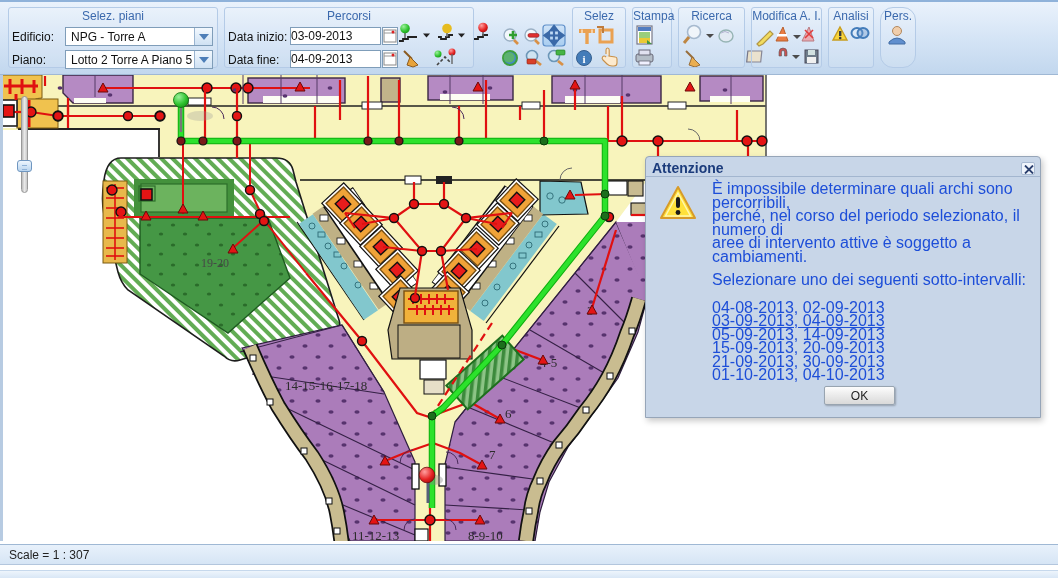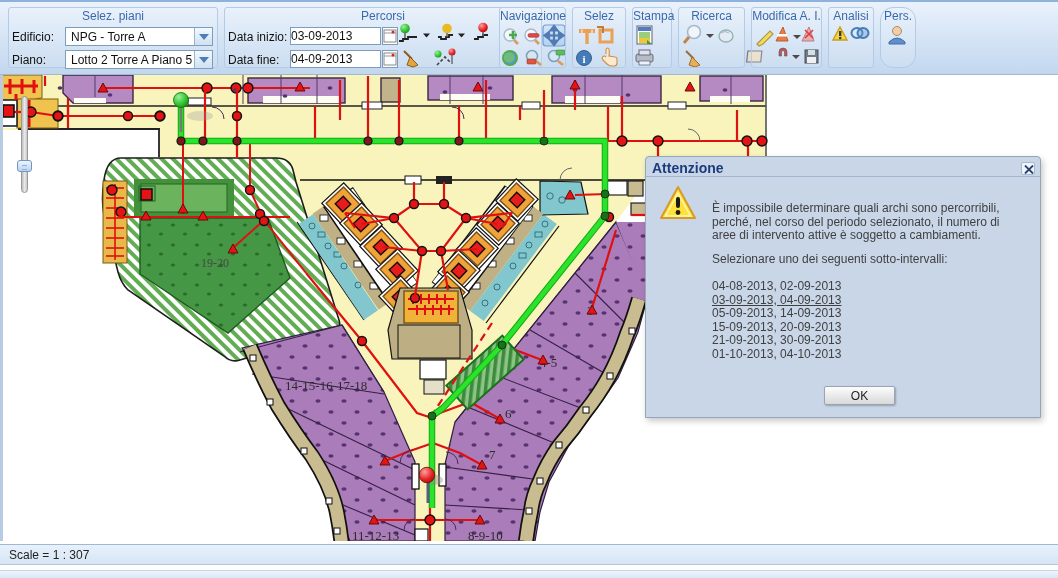--- a/index.html
+++ b/index.html
@@ -41,22 +41,22 @@
 #dlg { position:absolute; left:645px; top:156px; width:396px; height:262px;
   background:#c8d6e8; border:1.5px solid #96a5b8; border-radius:4px 4px 0 0;
   box-shadow:2px 3px 6px rgba(0,0,0,0.22); }
 #dlg .title { position:absolute; left:0; top:0; right:0; height:20px;
   border-bottom:1px solid #a3b6cf; }
 #dlg .title .t { position:absolute; left:6px; top:3px; font-size:14px; font-weight:bold; color:#1c3c7c; }
 #dlg .close { position:absolute; right:5px; top:5px; width:14px; height:13px; background:#eff4fb;
   border:1px solid #a8bad2; border-radius:2px; }
 #dlg .close svg { position:absolute; left:2px; top:2px; }
 #dlg .warn { position:absolute; left:13px; top:28px; }
-#dlg .body { position:absolute; left:66px; top:38px; width:325px; font-size:12px;
-  color:#404040; line-height:13.5px; }
+#dlg .body { position:absolute; left:66px; top:18px; width:325px; font-size:16px;
+  color:#1d4ed8; line-height:13.5px; }
 #dlg .body p { margin:7px 0 0 0; }
 #dlg .sel { margin-top:10px !important; }
 #dlg .dates { margin-top:14px !important; }
 #dlg .ok { position:absolute; left:162px; top:229px; width:71px; height:19px;
   background:linear-gradient(#fdfdfd,#ececec 45%,#d9d9d9); border:1px solid #98a4b0;
   border-radius:2px; font-size:12px; color:#222; text-align:center; line-height:18px;
   box-shadow:1px 1px 2px rgba(0,0,0,0.25);margin-left:16px; }
 
 
 #status { position:absolute; left:0; top:544px; width:1058px; height:21px;
@@ -560,21 +560,21 @@
   <div class="dd" style="left:65px; top:25px; width:148px;">
         <div class="txt">NPG - Torre A</div>
         <div class="btn"></div>
       </div>
   <div class="flbl" style="left:12px; top:51px;">Piano:</div>
   <div class="dd" style="left:65px; top:48px; width:148px;">
         <div class="txt">Lotto 2 Torre A Piano 5</div>
         <div class="btn"></div>
       </div>
 
-  <div class="grp" style="left:224px; width:318px;">
+  <div class="grp" style="left:224px; width:250px;">
         <div class="lbl">Percorsi</div>
       </div>
   <div class="flbl" style="left:228px; top:28px;">Data inizio:</div>
   <div class="inp" style="left:290px; top:25px; width:91px;">03-09-2013</div>
   <div class="calbtn" style="left:382px; top:25px;"></div>
   <div class="flbl" style="left:228px; top:51px;">Data fine:</div>
   <div class="inp" style="left:290px; top:48px; width:91px;">04-09-2013</div>
   <div class="calbtn" style="left:382px; top:48px;"></div>
   <div id="tbicons">
   <svg width="1058" height="75" viewBox="0 0 1058 75" style="position:absolute;left:0;top:0;">
@@ -702,23 +702,20 @@
       <ellipse cx="863" cy="31" rx="5.5" ry="5" fill="rgba(90,140,200,0.4)" stroke="#2a6ab0" stroke-width="2"></ellipse>
     </g>
 
     <g>
       <circle cx="897" cy="29" r="4.5" fill="#f0c8a0" stroke="#a87848" stroke-width="1"></circle>
       <path d="M889,40 q8,-8 16,0 l0,2 -16,0 z" fill="#4a80c8" stroke="#2a5a98" stroke-width="1"></path>
     </g>
   </svg>
   </div>
 
-  <div class="grp" style="left:499px; width:67px;">
-        <div class="lbl">Navigazione</div>
-      </div>
   <div class="grp" style="left:572px; width:54px;">
         <div class="lbl">Selez</div>
       </div>
   <div class="grp" style="left:632px; width:40px;">
         <div class="lbl">Stampa</div>
       </div>
   <div class="grp" style="left:678px; width:67px;">
         <div class="lbl">Ricerca</div>
       </div>
   <div class="grp" style="left:751px; width:71px;">

